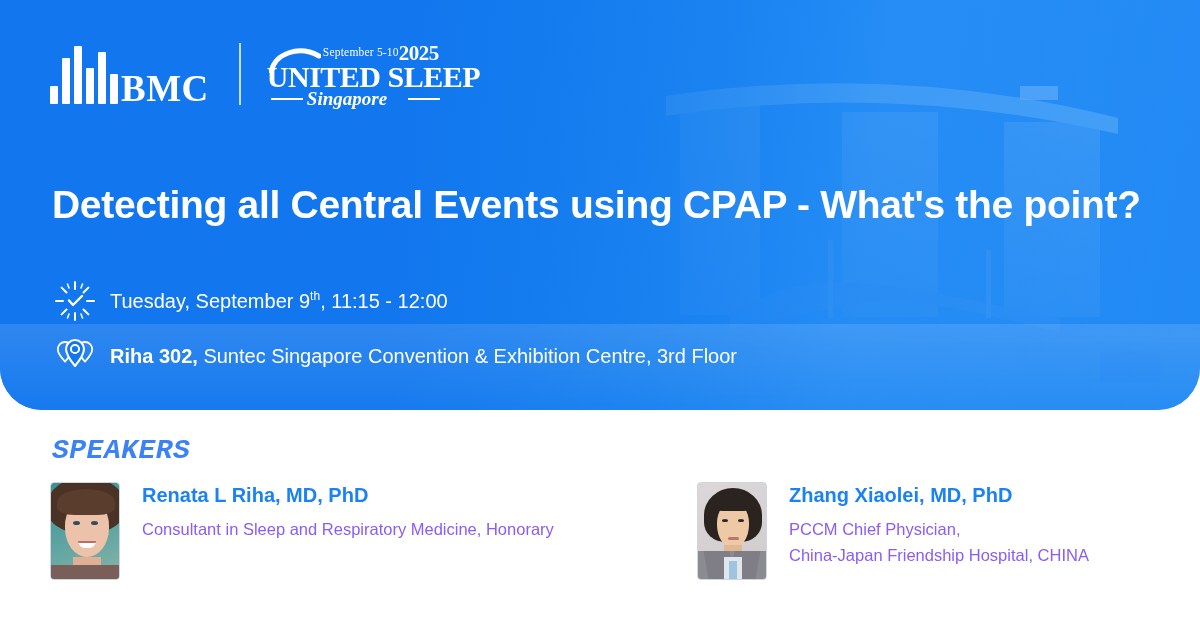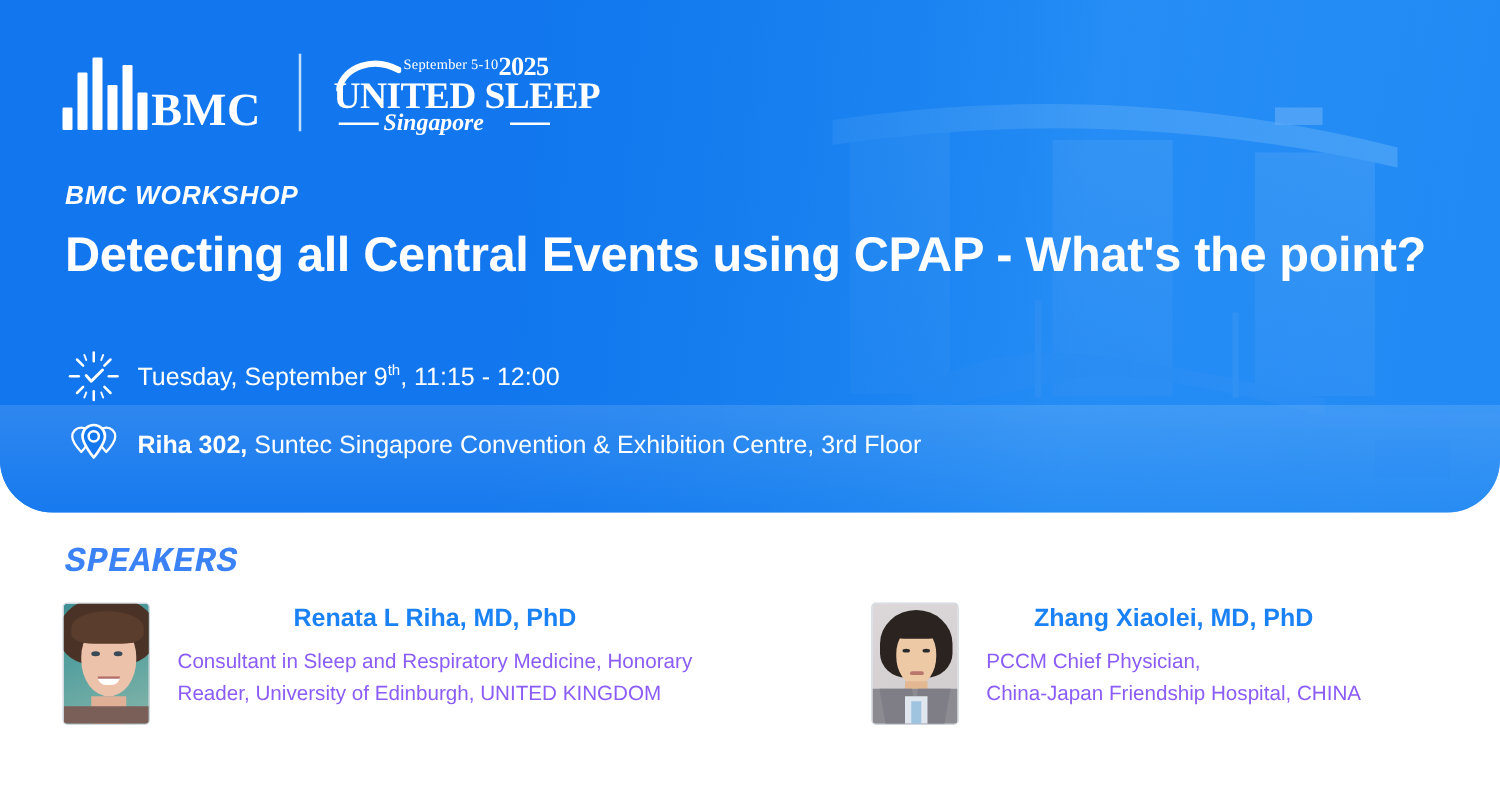--- a/index.html
+++ b/index.html
@@ -79,21 +79,21 @@
     position:absolute; left:52px; top:435px;
     color:#3b82f6; font-size:28px; font-style:italic; font-weight:bold; letter-spacing:.5px;font-family:Liberation Mono, monospace;
   }
   .spk { position:absolute; top:482px; display:flex; align-items:flex-start; }
   .spk.a { left:50px; } .spk.b { left:697px; }
   .photo {
     width:70px; height:98px; flex:0 0 70px; border-radius:4px; overflow:hidden;
     position:relative; border:1px solid #cfd6dd;
   }
   .spk-info { margin-left:22px; }
-  .spk-name { color:#1a82f5; font-size:20px; font-weight:bold; margin-top:2px; white-space:nowrap;text-align:center; }
+  .spk-name { color:#1a82f5; font-size:20px; font-weight:bold; margin-top:2px; white-space:nowrap; }
   .spk-aff { color:#8b5cf6; font-size:16.5px; line-height:1.55; margin-top:10px; white-space:nowrap; }
 
   
   .pA { background:linear-gradient(160deg,#3f8f92,#57a1a0 45%,#86b5a8); }
   .pA .hair { position:absolute; left:-4px; top:-6px; width:78px; height:56px;
               background:#4a3226; border-radius:50% 50% 42% 42%; }
   .pA .face { position:absolute; left:14px; top:16px; width:44px; height:58px;
               background:#ecc2ab; border-radius:46% 46% 50% 50%; }
   .pA .nk   { position:absolute; left:22px; top:74px; width:28px; height:26px; background:#e0b096; }
   .pA .fr   { position:absolute; left:6px; top:6px; width:58px; height:26px;
@@ -175,21 +175,20 @@
       </svg>
       <span class="ws-date">September 5-10</span>
       <span class="ws-year">2025</span>
       <span class="ws-main">UNITED SLEEP</span>
       <span class="ws-rule l"></span>
       <span class="ws-city">Singapore</span>
       <span class="ws-rule r"></span>
     </div>
   </div>
 
-  <div class="kicker">BMC WORKSHOP</div>
   <div class="headline">Detecting all Central Events using CPAP - What's the point?</div>
 
   <div class="meta r1">
     <svg class="ico" viewBox="0 0 46 46">
       <g stroke="#fff" stroke-width="2" stroke-linecap="round">
         <line x1="23" y1="4" x2="23" y2="11"></line>
         <line x1="23" y1="35" x2="23" y2="42"></line>
         <line x1="4" y1="23" x2="11" y2="23"></line>
         <line x1="35" y1="23" x2="42" y2="23"></line>
         <line x1="9.6" y1="9.6" x2="14.5" y2="14.5"></line>
@@ -236,21 +235,20 @@
       <span class="e1"></span>
         <span class="e2"></span>
         <span class="mo"></span>
       <span class="nk"></span>
         <span class="sh"></span>
     </div>
     <div class="spk-info">
       <div class="spk-name">Renata L Riha, MD, PhD</div>
       <div class="spk-aff">
         <div>Consultant in Sleep and Respiratory Medicine, Honorary</div>
-        <div>Reader, University of Edinburgh, UNITED KINGDOM</div>
       </div>
     </div>
   </div>
 
   <div class="spk b">
     <div class="photo pB">
       <span class="hair"></span>
         <span class="face"></span>
         <span class="fr"></span>
       <span class="e1"></span>

